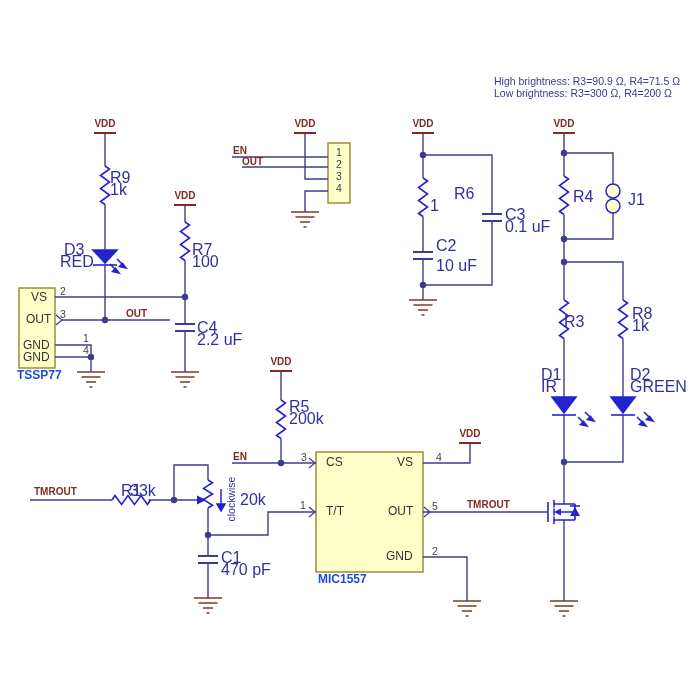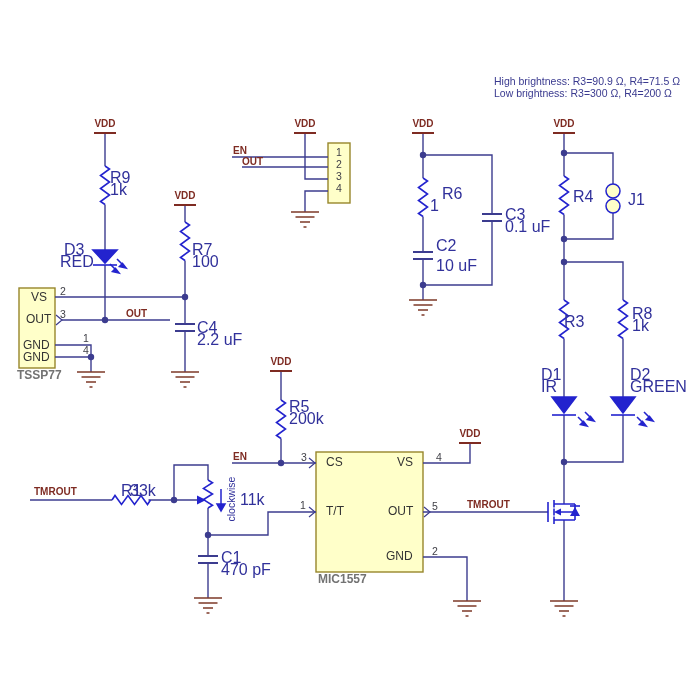--- a/index.html
+++ b/index.html
@@ -5,21 +5,21 @@
   html,body{margin:0;padding:0;background:#ffffff;}
   #canvas{position:relative;width:700px;height:700px;background:#ffffff;overflow:hidden;
           font-family:"Liberation Sans",sans-serif;}
   #schem-svg{position:absolute;left:0;top:0;}
   .t{position:absolute;white-space:nowrap;line-height:1.05;}
   .net{color:#7E2B22;font-weight:bold;font-size:10px;}
   .vddc{transform:translateX(-50%);}
   .val{color:#31319B;font-size:16px;}
   .pinnum{color:#3F3F46;font-size:10.5px;}
   .chippin{color:#333333;font-size:12px;}
-  .icname{color:#737373;font-weight:bold;font-size:12px;}
+  .icname{color:#1d4ed8;font-weight:bold;font-size:12px;}
   .note{color:#3A3A8F;font-size:10.5px;}
   .rot{transform:translate(-50%,-50%) rotate(-90deg);color:#31319B;font-size:10.5px;}
 </style>
 </head>
 <body>
 
 <div id="canvas">
 
 <svg id="schem-svg" width="700" height="700" viewBox="0 0 700 700">
 
@@ -215,40 +215,40 @@
 <span class="t net" style="left:467px;top:500px">TMROUT</span>
 
 <span class="t val" style="left:110px;top:170px">R9</span>
 <span class="t val" style="left:110px;top:182px">1k</span>
 <span class="t val" style="left:64px;top:242px">D3</span>
 <span class="t val" style="left:60px;top:254px">RED</span>
 <span class="t val" style="left:192px;top:242px">R7</span>
 <span class="t val" style="left:192px;top:254px">100</span>
 <span class="t val" style="left:197px;top:320px">C4</span>
 <span class="t val" style="left:197px;top:332px">2.2 uF</span>
-<span class="t val" style="left:442px;top:186px">R6</span>
+<span class="t val" style="left:454px;top:186px">R6</span>
 <span class="t val" style="left:430px;top:198px">1</span>
 <span class="t val" style="left:436px;top:238px">C2</span>
 <span class="t val" style="left:436px;top:258px">10 uF</span>
 <span class="t val" style="left:505px;top:207px">C3</span>
 <span class="t val" style="left:505px;top:219px">0.1 uF</span>
 <span class="t val" style="left:573px;top:189px">R4</span>
 <span class="t val" style="left:628px;top:192px">J1</span>
 <span class="t val" style="left:564px;top:314px">R3</span>
 <span class="t val" style="left:632px;top:306px">R8</span>
 <span class="t val" style="left:632px;top:318px">1k</span>
 <span class="t val" style="left:541px;top:367px">D1</span>
 <span class="t val" style="left:541px;top:379px">IR</span>
 <span class="t val" style="left:630px;top:367px">D2</span>
 <span class="t val" style="left:630px;top:379px">GREEN</span>
 <span class="t val" style="left:289px;top:399px">R5</span>
 <span class="t val" style="left:289px;top:411px">200k</span>
 <span class="t val" style="left:121px;top:483px">R1</span>
 <span class="t val" style="left:130px;top:483px">33k</span>
-<span class="t val" style="left:240px;top:492px">11k</span>
+<span class="t val" style="left:240px;top:492px">20k</span>
 <span class="t rot" style="left:232px;top:499px">clockwise</span>
 <span class="t val" style="left:221px;top:550px">C1</span>
 <span class="t val" style="left:221px;top:562px">470 pF</span>
 
 <span class="t chippin" style="left:31px;top:291px">VS</span>
 <span class="t chippin" style="left:26px;top:313px">OUT</span>
 <span class="t chippin" style="left:23px;top:339px">GND</span>
 <span class="t chippin" style="left:23px;top:351px">GND</span>
 <span class="t pinnum" style="left:60px;top:286px">2</span>
 <span class="t pinnum" style="left:60px;top:309px">3</span>

